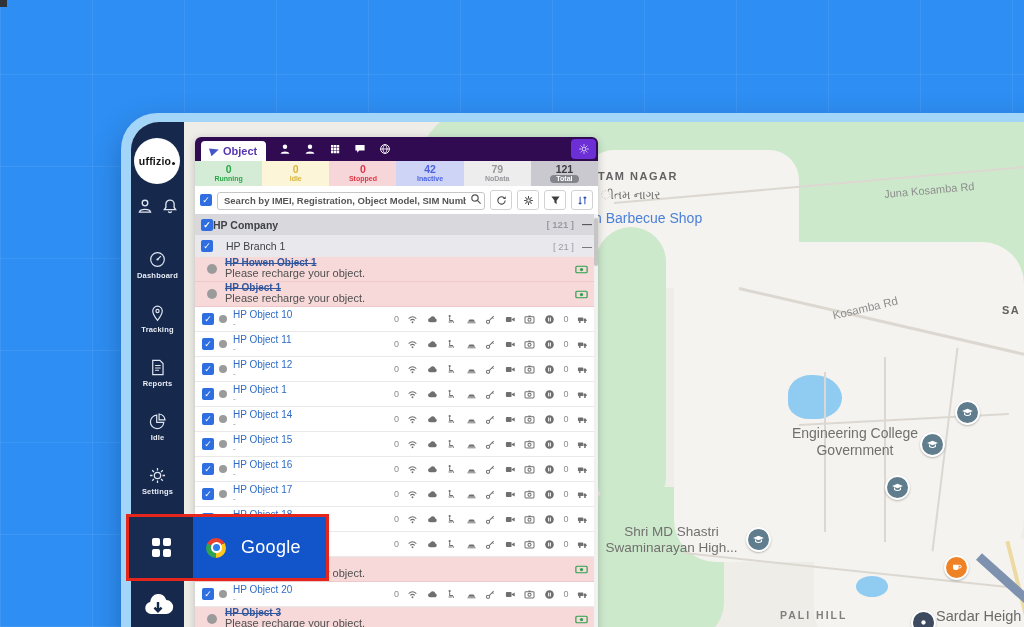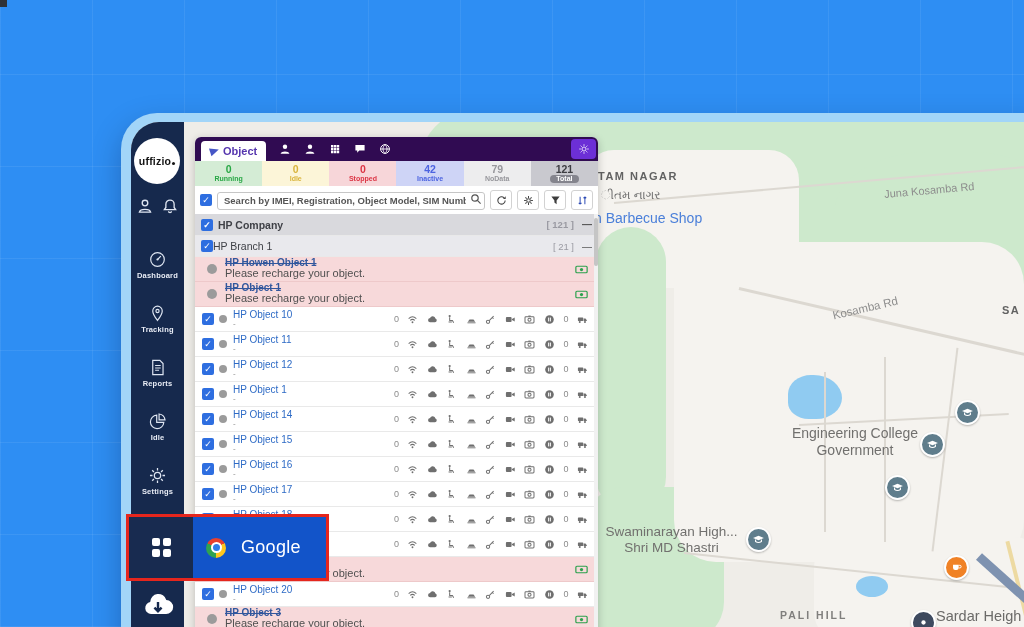--- a/index.html
+++ b/index.html
@@ -341,22 +341,22 @@
         <div class="maplabel" style="left:417px;top:66px;font-size:12px;color:#6d6d6d">ીતમ નાગર</div>
         <div class="maplabel poi-blue" style="left:410px;top:88px">h Barbecue Shop</div>
         <div class="maplabel rd" style="left:700px;top:62px;transform:rotate(-5deg)">Juna Kosamba Rd</div>
         <div class="maplabel rd" style="left:648px;top:180px;transform:rotate(-13deg);font-size:11.5px">Kosamba Rd</div>
         <div class="maplabel loc" style="left:818px;top:182px">SA</div>
         <div class="maplabel area" style="left:556px;top:303px;width:230px">
           <div>Engineering College</div>
           <div>Government</div>
         </div>
         <div class="maplabel area" style="left:380px;top:402px;width:215px;font-size:13.5px">
+          <div>Shri MD Shastri</div>
           <div>Swaminarayan High...</div>
-          <div>Shri MD Shastri</div>
         </div>
         <div class="maplabel" style="left:596px;top:487px;font-size:10.5px;font-weight:bold;letter-spacing:2px;color:#807f7d">PALI HILL</div>
         <div class="maplabel" style="left:752px;top:486px;font-size:14.5px;color:#6b6a68">Sardar Heigh</div>
 
         <div class="marker m-edu" style="left:771px;top:278px">
             <svg>
               <use href="#i-grad"></use>
             </svg>
           </div>
         <div class="marker m-edu" style="left:736px;top:310px">
@@ -469,28 +469,28 @@
           <span class="ctl">
               <svg>
                 <use href="#i-sort"></use>
               </svg>
             </span>
         </div>
 
         <div class="list">
           <div class="row row-company">
             <span class="cb">✓</span>
-            <span style="margin-left:5px">HP Company</span>
+            <span style="">HP Company</span>
             <span class="grow"></span>
             <span class="cnt">[ 121 ]</span>
             <span class="minus">—</span>
           </div>
           <div class="row row-branch">
             <span class="cb">✓</span>
-            <span style="margin-left:0">HP Branch 1</span>
+            <span style="margin-left:13px">HP Branch 1</span>
             <span class="grow"></span>
             <span class="cnt">[ 21 ]</span>
             <span class="minus">—</span>
           </div>
           <div id="object-list">
   <div class="row row-exp">
     <span class="dot big"></span>
     <div class="names">
       <span class="nm strike">HP Howen Object 1</span>
       <span class="sub msg">Please recharge your object.</span>

